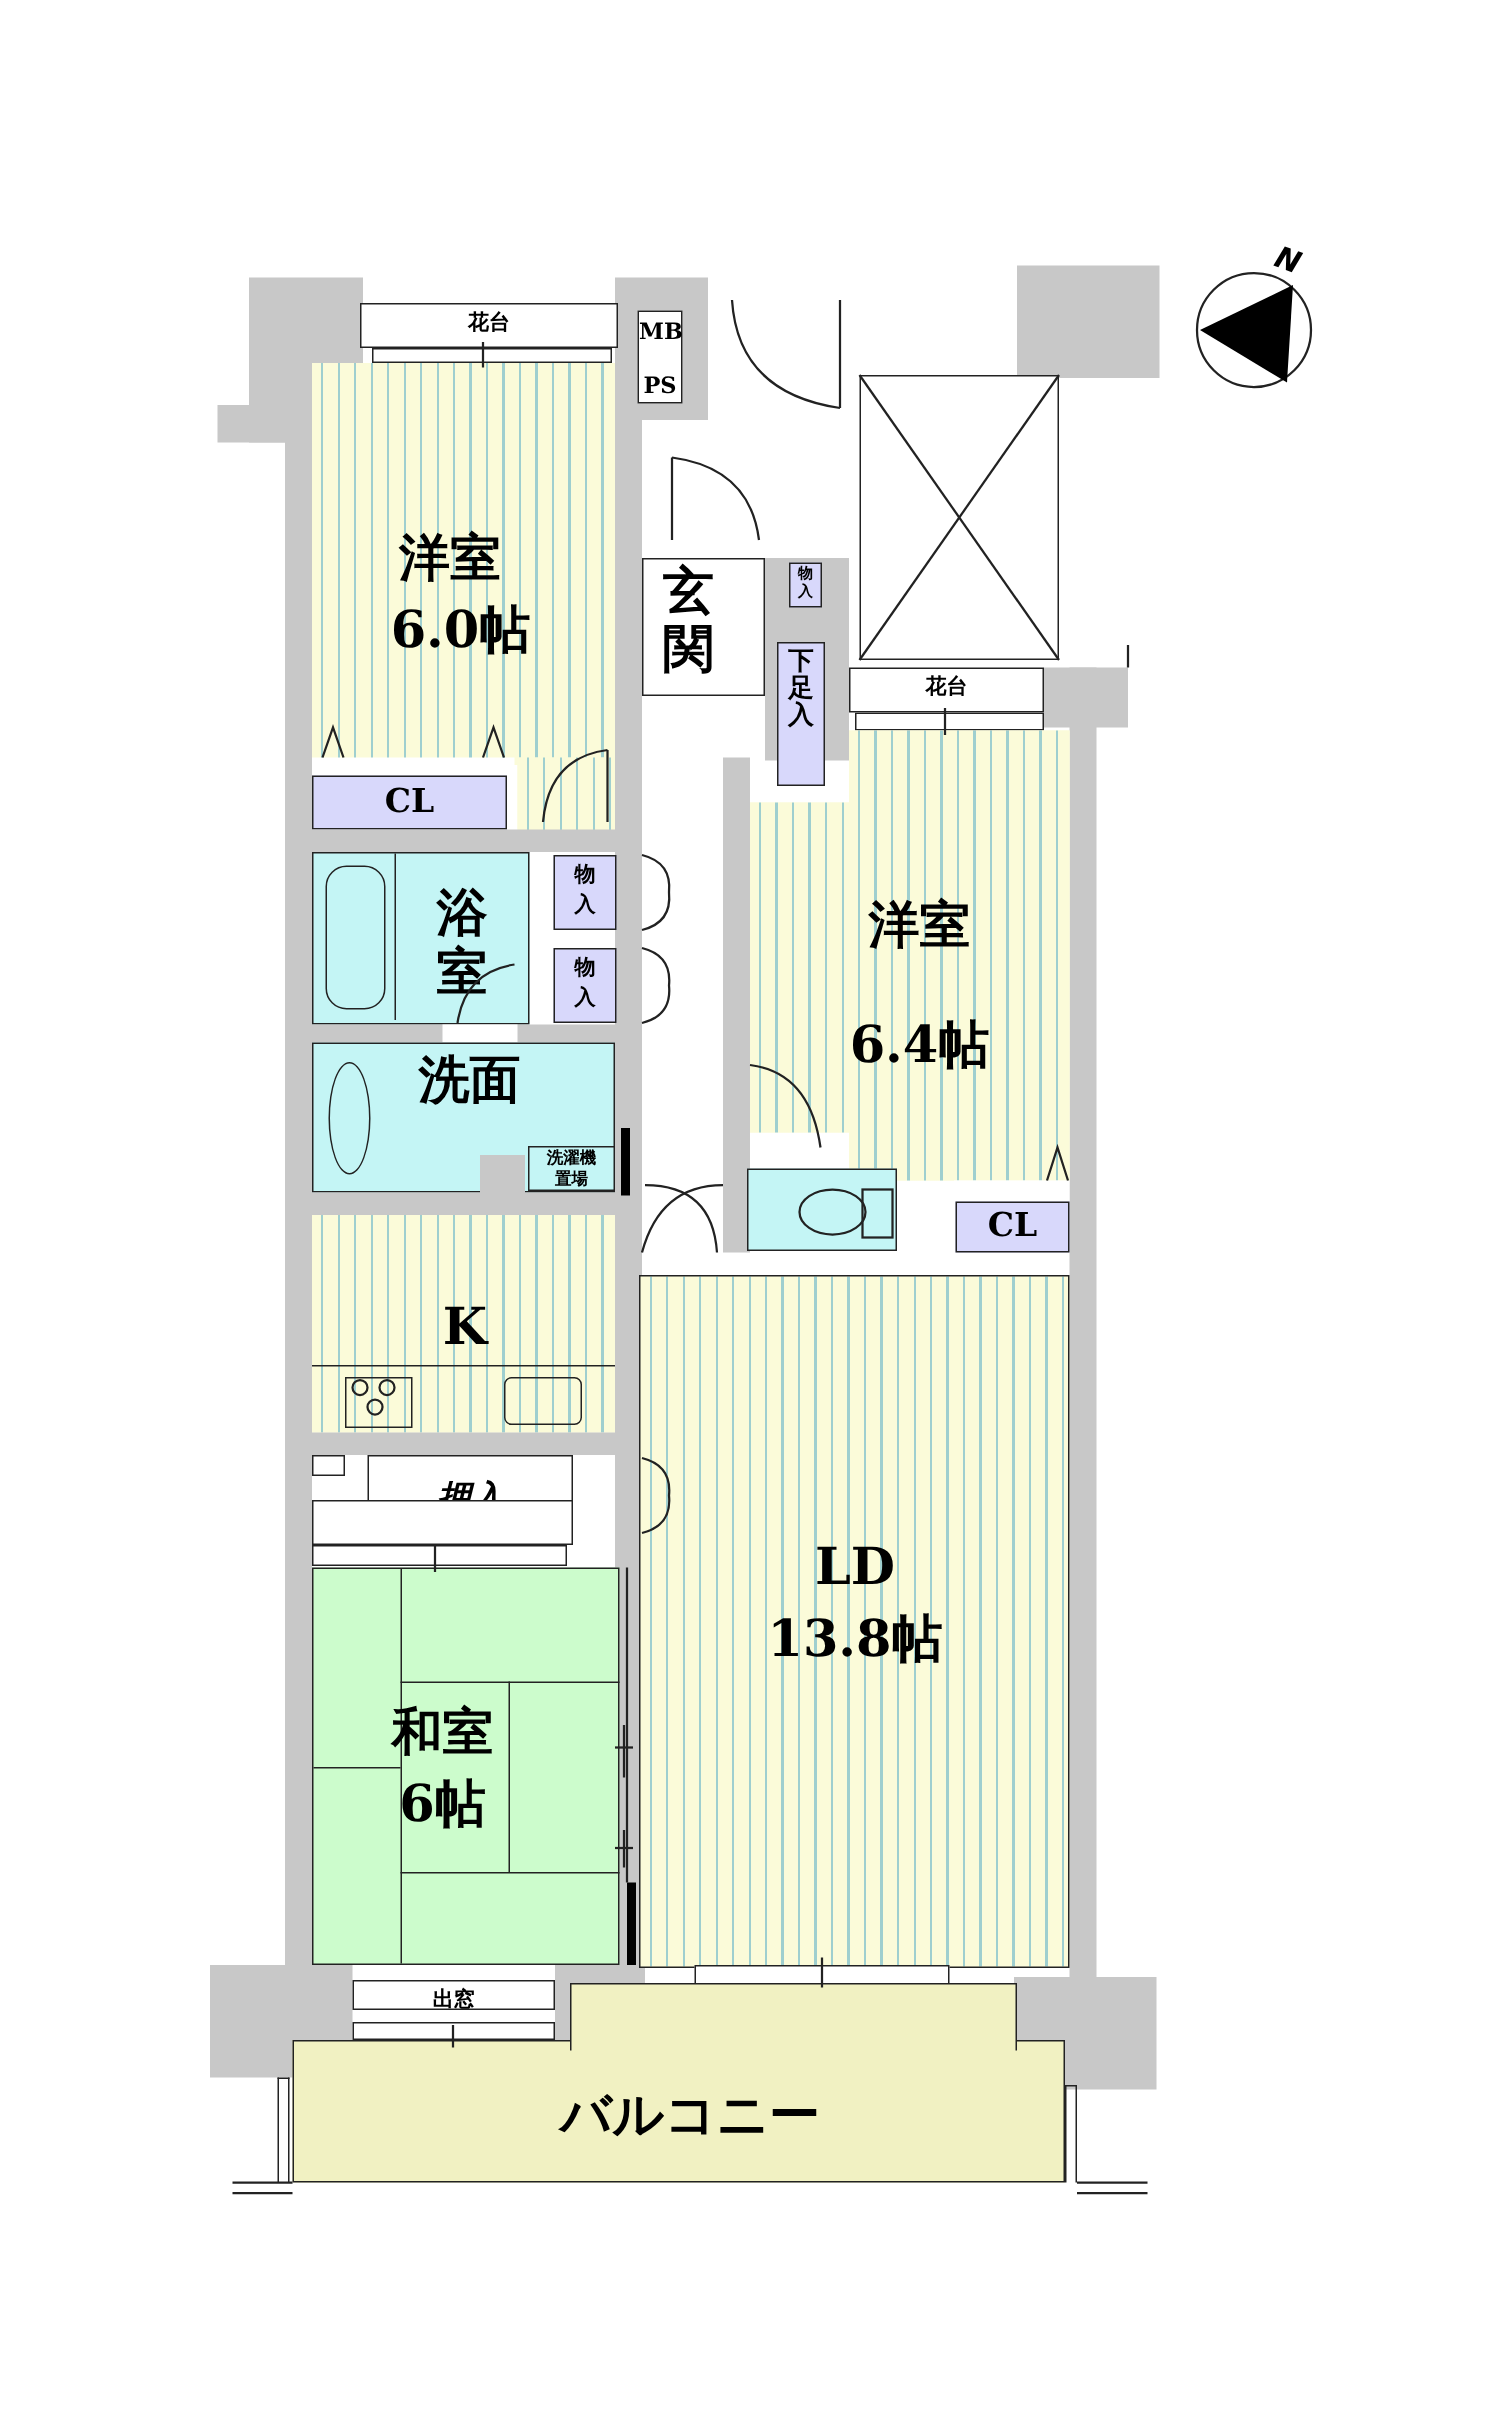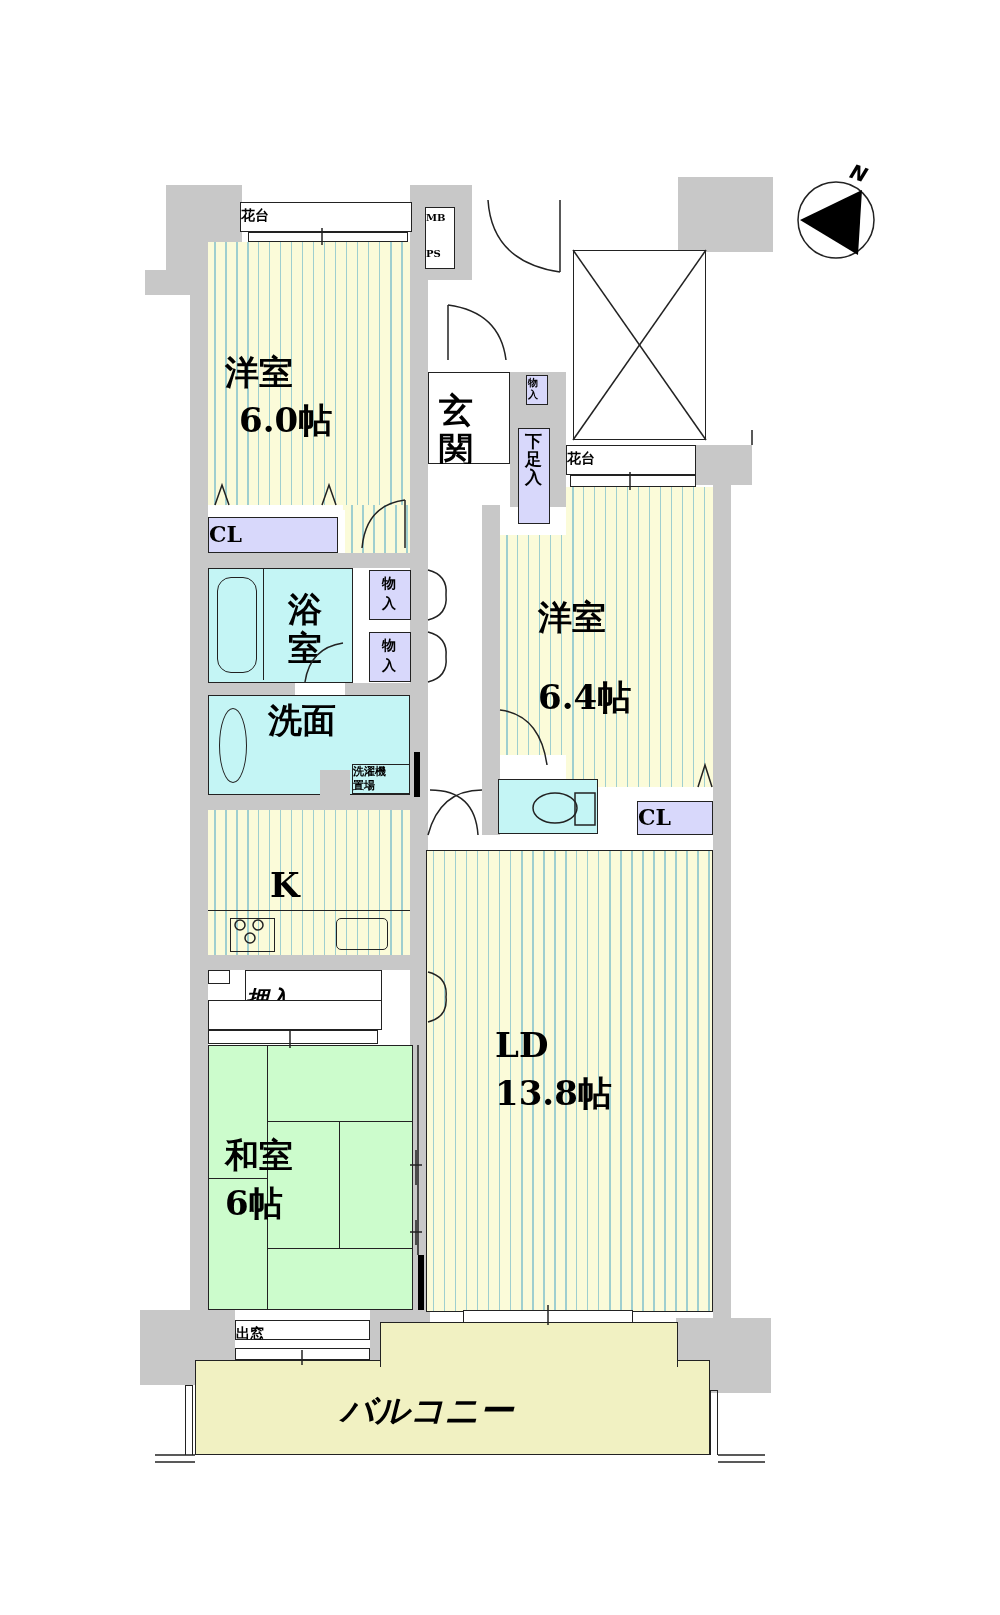--- a/index.html
+++ b/index.html
@@ -8,25 +8,25 @@
   .abs { position:absolute; box-sizing:border-box; }
   .wall { background:#c8c8c8; }
   .wood { background-color:#fbfbd9;
           background-image:repeating-linear-gradient(90deg, #fbfbd9 0px, #fbfbd9 6px, #9fcfcf 6px, #9fcfcf 7.5px, #fbfbd9 7.5px, #fbfbd9 11px); }
   .wet { background:#c4f5f5; border:1.5px solid #222; }
   .storage { background:#d8d8fb; border:1.5px solid #222; }
   .tatami { background:#ccfccc; }
   .balcony { background:#f1f1c2; border:1.5px solid #222; }
   .white { background:#ffffff; }
   .line { border:1.5px solid #222; }
-  .lbl { font-weight:bold; text-align:left; line-height:1.2; white-space:nowrap; }
+  .lbl { font-weight:bold; text-align:center; line-height:1.2; white-space:nowrap; }
   .big { font-size:34px; }
   .mid { font-size:22px; }
   .sm { font-size:14px; }
-  .xs { font-size:10px; }
+  .xs { font-size:15px; }
   svg { position:absolute; left:0; top:0; }
 </style>
 </head>
 <body>
 
 <div class="abs wall" style="left:166px;top:185px;width:76px;height:110px;"></div>
 <div class="abs wall" style="left:145px;top:270px;width:98px;height:25px;"></div>
 <div class="abs wall" style="left:190px;top:290px;width:18px;height:1030px;"></div>
 <div class="abs wall" style="left:410px;top:185px;width:62px;height:95px;"></div>
 <div class="abs wall" style="left:410px;top:280px;width:18px;height:1040px;"></div>
@@ -55,21 +55,21 @@
 <div class="abs lbl big" style="left:225px;top:400px;width:150px;padding-left:14px;">6.0帖</div>
 
 <div class="abs white" style="left:208px;top:505px;width:135px;height:12px;"></div>
 <div class="abs storage" style="left:208px;top:517px;width:130px;height:36px;">
   <div class="abs lbl mid" style="left:0;top:3px;width:100%;">CL</div>
 </div>
 <div class="abs wall" style="left:208px;top:553px;width:202px;height:15px;"></div>
 
 <div class="abs white" style="left:472px;top:185px;width:80px;height:185px;"></div>
 <div class="abs white line" style="left:428px;top:372px;width:82px;height:92px;">
-  <div class="abs lbl big" style="left:10px;top:18px;width:40px;line-height:1.15;white-space:normal;">玄関</div>
+  <div class="abs lbl big" style="left:10px;top:2px;width:40px;line-height:1.15;white-space:normal;">玄関</div>
 </div>
 <div class="abs white" style="left:428px;top:464px;width:54px;height:372px;"></div>
 
 <div class="abs storage" style="left:526px;top:375px;width:22px;height:30px;">
   <div class="abs lbl" style="left:1px;top:1px;width:18px;font-size:10px;white-space:normal;line-height:1.2;">物入</div>
 </div>
 <div class="abs storage" style="left:518px;top:428px;width:32px;height:96px;">
   <div class="abs lbl" style="left:6px;top:4px;width:18px;font-size:17px;white-space:normal;line-height:1.05;">下足入</div>
 </div>
 
@@ -150,21 +150,21 @@
 <div class="abs lbl big" style="left:495px;top:1073px;width:150px;">13.8帖</div>
 <div class="abs white line" style="left:463px;top:1310px;width:170px;height:14px;"></div>
 
 <div class="abs white line" style="left:235px;top:1320px;width:135px;height:20px;">
   <div class="abs lbl sm" style="left:0;top:4px;width:100%;">出窓</div>
 </div>
 <div class="abs white line" style="left:235px;top:1348px;width:135px;height:12px;"></div>
 
 <div class="abs balcony" style="left:195px;top:1360px;width:515px;height:95px;"></div>
 <div class="abs balcony" style="left:380px;top:1322px;width:298px;height:45px;border-bottom:none;"></div>
-<div class="abs lbl big" style="left:340px;top:1390px;width:240px;font-style:italic;">バルコニー</div>
+<div class="abs lbl big" style="left:340px;top:1390px;width:240px;">バルコニー</div>
 <div class="abs" style="left:185px;top:1385px;width:8px;height:70px;border:1.5px solid #222;border-bottom:none;"></div>
 <div class="abs" style="left:710px;top:1390px;width:8px;height:65px;border:1.5px solid #222;border-bottom:none;"></div>
 
 <svg width="1000" height="1615">
   <g fill="none" stroke="#222" stroke-width="1.5">
 
     <line x1="573" y1="250" x2="706" y2="440"></line>
     <line x1="706" y1="250" x2="573" y2="440"></line>
 
     <path d="M 488 200 Q 492 262 560 272"></path>

